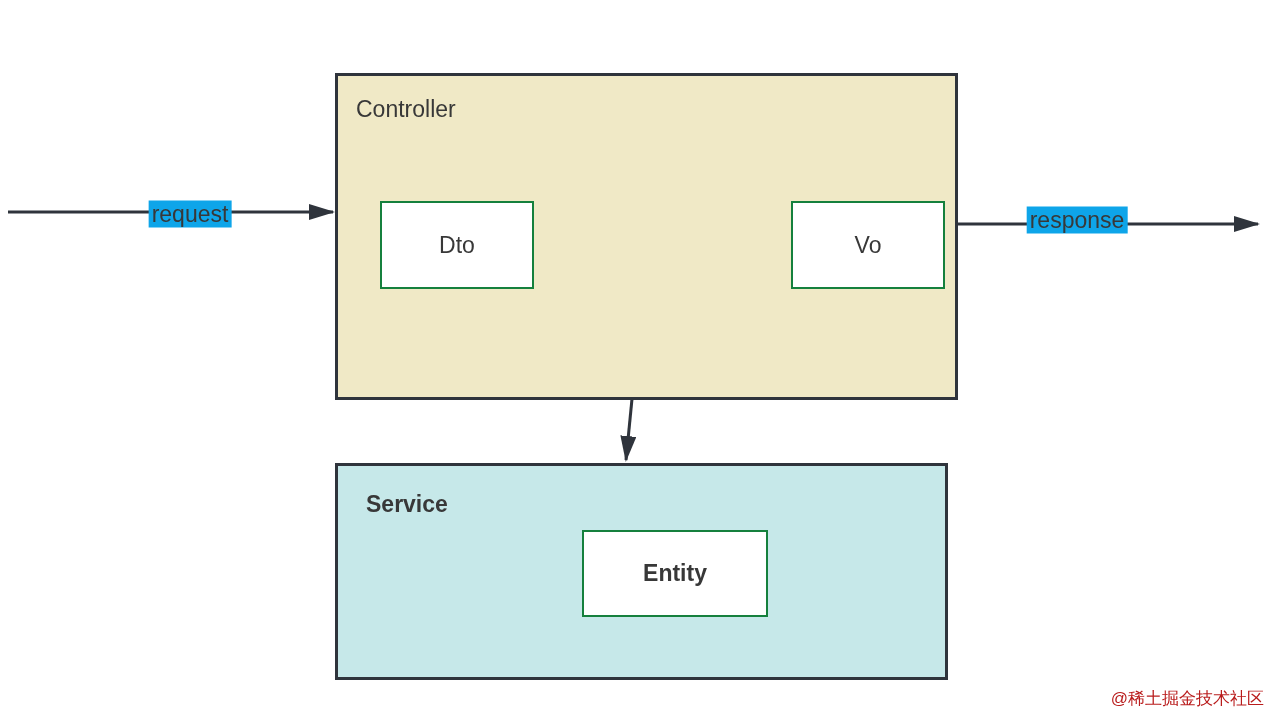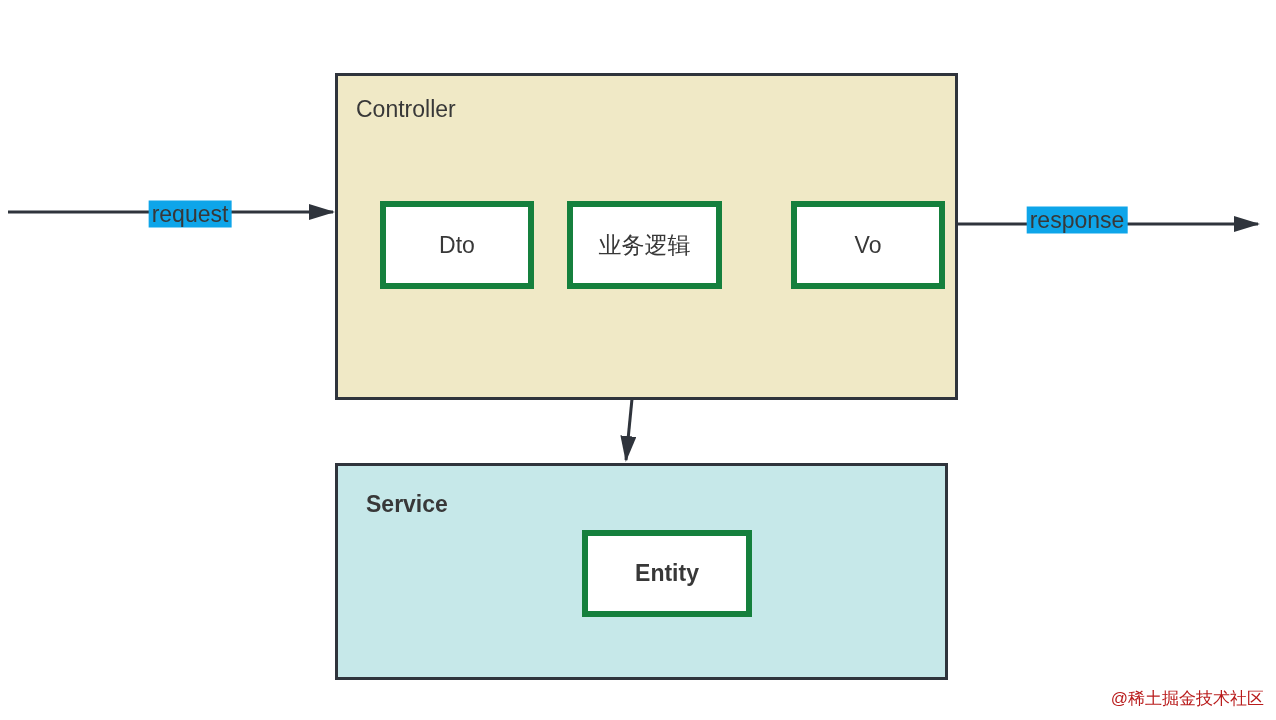--- a/index.html
+++ b/index.html
@@ -41,32 +41,32 @@
     line-height: 1;
     color: #383838;
     white-space: nowrap;
   }
   .label-controller { left: 18px; top: 22px; }
   .label-service   { left: 28px; top: 27px; }
   .node {
     position: absolute;
     box-sizing: border-box;
     background: #ffffff;
-    border: 6px solid #15803d;
+    border: 2px solid #15803d;
     display: flex;
     align-items: center;
     justify-content: center;
     font-size: 23px;
     color: #383838;
     white-space: nowrap;
   }
   .node-dto    { left: 42px;  top: 125px; width: 154px; height: 88px; }
   .node-logic  { left: 229px; top: 125px; width: 155px; height: 88px; }
   .node-vo     { left: 442px; top: 125px; width: 154px; height: 88px; margin-left: 11px; }
-  .node-entity { left: 244px; top: 64px;  width: 170px; height: 87px; }
+  .node-entity { left: 244px; top: 64px;  width: 186px; height: 87px; }
   .edge-label {
     position: absolute;
     transform: translate(-50%, -50%);
     background: #0ea5e9;
     padding: 0 3px;
     font-size: 23px;
     line-height: 27px;
     color: #383838;
     white-space: nowrap;
   }
@@ -95,23 +95,20 @@
     <line x1="8" y1="212" x2="333" y2="212" stroke="#2F343C" stroke-width="3" marker-end="url(#arrowhead)"></line>
     <line x1="958" y1="224" x2="1258" y2="224" stroke="#2F343C" stroke-width="3" marker-end="url(#arrowhead)"></line>
     <line x1="643" y1="287" x2="626" y2="460" stroke="#2F343C" stroke-width="3" marker-end="url(#arrowhead)"></line>
   </svg>
 
   <div class="group group-controller">
     <span class="group-label label-controller">Controller</span>
     <div class="node node-dto">
       <span>Dto</span>
     </div>
-    <div class="node node-logic">
-      <span>业务逻辑</span>
-    </div>
     <div class="node node-vo">
       <span>Vo</span>
     </div>
   </div>
 
   <div class="group group-service">
     <span class="group-label label-service">Service</span>
     <div class="node node-entity">
       <span>Entity</span>
     </div>

